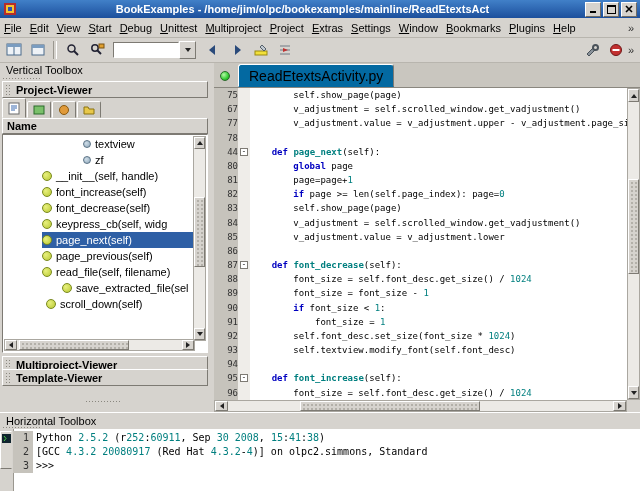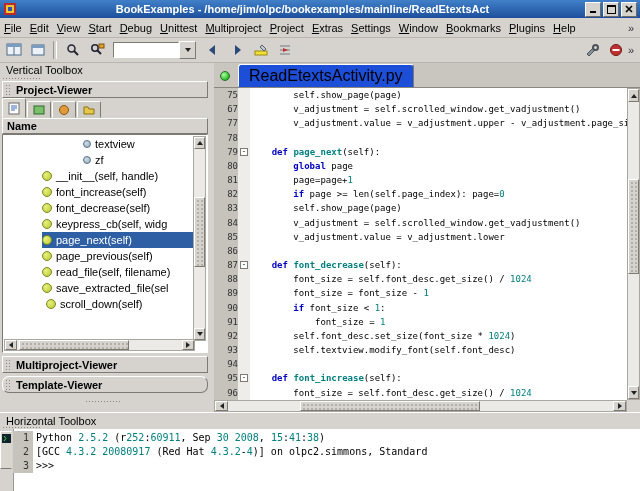--- a/index.html
+++ b/index.html
@@ -114,21 +114,21 @@
     background-image:radial-gradient(circle,#b3b0a9 30%,transparent 34%);
     background-size:4px 4px;background-position:1px 1px;}
 
   
   #tabbar{position:absolute;left:0;top:0;width:426px;height:25px;
     background:#c9c6bf;display:flex;align-items:flex-end;
     border-bottom:1px solid #8a877f;box-sizing:border-box;}
   #led{width:10px;height:10px;border-radius:50%;margin:0 8px 6px 6px;
     background:radial-gradient(circle at 35% 35%,#b4f7a6,var(--led) 60%,#1d7a1d);
     border:1px solid #2a6b2a;box-sizing:border-box;}
-  #etab{height:21px;background:#1d4ed8;padding:0 10px;font-size:16px;
+  #etab{height:21px;background:#0369a1;padding:0 10px;font-size:14px;
     display:flex;align-items:center;border:1px solid;
     border-color:#fff #7d7a73 transparent #fff;border-radius:3px 3px 0 0;}
 
   #editor-lines{position:absolute;left:0;top:25px;width:413px;height:312px;
     background:#fff;overflow:hidden;}
   .eline{display:flex;height:14.18px;line-height:14.18px;
     font-family:"DejaVu Sans Mono",monospace;font-size:9px;}
   .eln{width:24px;flex:0 0 auto;text-align:right;
     background:#c6c3bc;color:#333;box-sizing:border-box;}
   .efold{width:12px;flex:0 0 auto;background:#efede9;position:relative;}
@@ -368,21 +368,21 @@
             <span class="ticon method-icon"></span>
             <span>page_previous(self)</span>
           </div>
         </div>
         <div class="trow" style="padding-left: 38px;">
           <div class="trow-inner">
             <span class="ticon method-icon"></span>
             <span>read_file(self, filename)</span>
           </div>
         </div>
-        <div class="trow" style="padding-left: 38px;">
+        <div class="trow" style="padding-left: 58px;">
           <div class="trow-inner">
             <span class="ticon method-icon"></span>
             <span>save_extracted_file(sel</span>
           </div>
         </div>
         <div class="trow" style="padding-left: 42px;">
           <div class="trow-inner">
             <span class="ticon method-icon"></span>
             <span>scroll_down(self)</span>
           </div>
@@ -407,21 +407,21 @@
       <span class="sb-btn" style="right:0;top:0;width:12px;height:10px;">
           <span class="arr-r"></span>
         </span>
     </div>
   </div>
 
   <div class="dock-header raised" style="top:293px;">
     <span class="grip"></span>
     <span>Multiproject-Viewer</span>
   </div>
-  <div class="dock-header raised" style="top:313px;border-radius:7px;">
+  <div class="dock-header raised" style="top:306px;">
     <span class="grip"></span>
     <span>Template-Viewer</span>
   </div>
 
   <span class="dock-handle" style="left:85px;top:337px;width:36px;"></span>
 </div>
 
 <div id="splitter"></div>
 
 <div id="editor-panel">
@@ -447,21 +447,21 @@
         <span class="eln">77</span>
         <span class="efold"></span>
         <span class="ecode"><span class="tk-p">        v_adjustment.value = v_adjustment.upper - v_adjustment.page_si</span></span>
       </div>
       <div class="eline">
         <span class="eln">78</span>
         <span class="efold"></span>
         <span class="ecode"></span>
       </div>
       <div class="eline">
-        <span class="eln">79</span>
+        <span class="eln">44</span>
         <span class="efold">
           <span class="foldbox">-</span>
         </span>
         <span class="ecode"><span class="tk-p">    </span><span class="tk-k">def</span><span class="tk-p"> </span><span class="tk-d">page_next</span><span class="tk-p">(self):</span></span>
       </div>
       <div class="eline">
         <span class="eln">80</span>
         <span class="efold"></span>
         <span class="ecode"><span class="tk-p">        </span><span class="tk-k">global</span><span class="tk-p"> page</span></span>
       </div>

